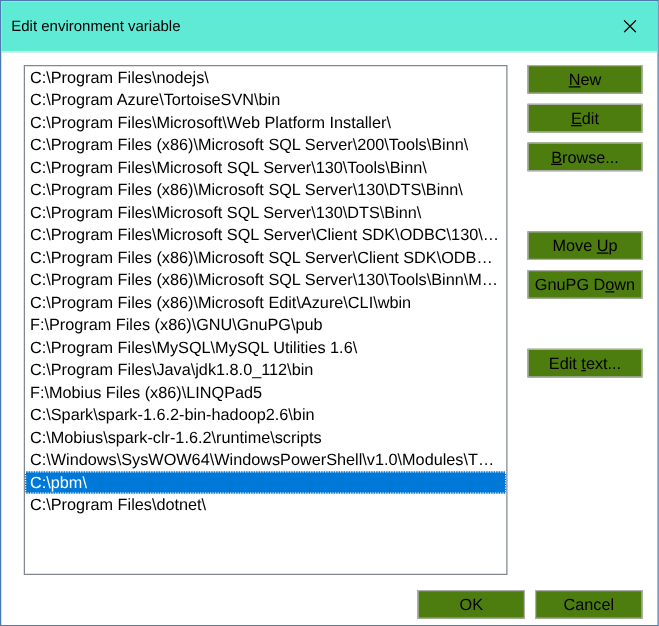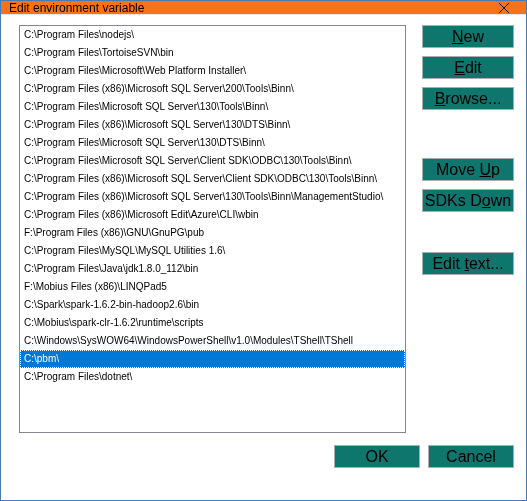--- a/index.html
+++ b/index.html
@@ -8,26 +8,26 @@
     font-family: "Segoe UI", Tahoma, sans-serif;
     font-size: 12px;
     background: #fff;
     color: #000;
     width: 527px;
     height: 501px;
     overflow: hidden;
     border: 1px solid #4a7bb0;
   }
   .titlebar {
-    height: 14px;
+    height: 41px;
     display: flex;
     align-items: center;
     justify-content: space-between;
     padding: 0 0 0 8px;
-    background: #f97316;
+    background: #5eead4;
     border-bottom: 1px solid #e7e7e7;
   }
   .titlebar .title { font-size: 12px; }
   .titlebar .close {
     width: 45px;
     height: 29px;
     display: flex;
     align-items: center;
     justify-content: center;
     cursor: pointer;
@@ -54,42 +54,42 @@
   .list-scroll::-webkit-scrollbar { width: 17px; }
   .list-scroll::-webkit-scrollbar-track { background: #f0f0f0; }
   .list-scroll::-webkit-scrollbar-thumb { background: #cdcdcd; border: 1px solid #f0f0f0; }
   .list-row {
     height: 18px;
     line-height: 18px;
     padding: 0 4px;
     white-space: nowrap;
     overflow: hidden;
     text-overflow: ellipsis;
-    font-size: 10px;
+    font-size: 13px;
     cursor: default;
   }
   .list-row.selected {
     background: #0078d7;
     color: #fff;
     border: 1px dotted #fff;
     padding: 0 3px;
     line-height: 16px;
     height: 18px;
   }
   .side-buttons {
     width: 92px;
     display: flex;
     flex-direction: column;
   }
   .btn {
     height: 23px;
     border: 1px solid #adadad;
-    background: #0f766e;
+    background: #4d7c0f;
     font-family: inherit;
-    font-size: 16px;
+    font-size: 13px;
     padding: 0;
     cursor: pointer;
     text-align: center;
   }
   .btn .ul { text-decoration: underline; }
   .gap-sm { height: 8px; }
   .gap-lg { height: 40px; }
   .footer {
     display: flex;
     justify-content: flex-end;
@@ -107,21 +107,21 @@
     <svg viewBox="0 0 10 10">
         <path d="M0 0 L10 10 M10 0 L0 10" stroke="#000" stroke-width="1" fill="none"></path>
       </svg>
   </div>
 </div>
 
 <div class="client">
   <div class="list-wrap">
     <div class="list-scroll" id="list-scroll">
         <div class="list-row">C:\Program Files\nodejs\</div>
-        <div class="list-row">C:\Program Files\TortoiseSVN\bin</div>
+        <div class="list-row">C:\Program Azure\TortoiseSVN\bin</div>
         <div class="list-row">C:\Program Files\Microsoft\Web Platform Installer\</div>
         <div class="list-row">C:\Program Files (x86)\Microsoft SQL Server\200\Tools\Binn\</div>
         <div class="list-row">C:\Program Files\Microsoft SQL Server\130\Tools\Binn\</div>
         <div class="list-row">C:\Program Files (x86)\Microsoft SQL Server\130\DTS\Binn\</div>
         <div class="list-row">C:\Program Files\Microsoft SQL Server\130\DTS\Binn\</div>
         <div class="list-row">C:\Program Files\Microsoft SQL Server\Client SDK\ODBC\130\Tools\Binn\</div>
         <div class="list-row">C:\Program Files (x86)\Microsoft SQL Server\Client SDK\ODBC\130\Tools\Binn\</div>
         <div class="list-row">C:\Program Files (x86)\Microsoft SQL Server\130\Tools\Binn\ManagementStudio\</div>
         <div class="list-row">C:\Program Files (x86)\Microsoft Edit\Azure\CLI\wbin</div>
         <div class="list-row">F:\Program Files (x86)\GNU\GnuPG\pub</div>
@@ -138,21 +138,21 @@
   <div class="side-buttons">
     <button class="btn"><span class="ul">N</span><span>ew</span></button>
     <div class="gap-sm"></div>
     <button class="btn"><span class="ul">E</span><span>dit</span></button>
     <div class="gap-sm"></div>
     <button class="btn"><span class="ul">B</span><span>rowse...</span></button>
     <div class="gap-sm"></div>
     <div class="gap-lg"></div>
     <button class="btn"><span>Move </span><span class="ul">U</span><span>p</span></button>
     <div class="gap-sm"></div>
-    <button class="btn"><span>SDKs D</span><span class="ul">o</span><span>wn</span></button>
+    <button class="btn"><span>GnuPG D</span><span class="ul">o</span><span>wn</span></button>
     <div class="gap-lg"></div>
     <button class="btn"><span>Edit </span><span class="ul">t</span><span>ext...</span></button>
   </div>
 </div>
 
 <div class="footer">
   <button class="btn">OK</button>
   <button class="btn">Cancel</button>
 </div>
 

